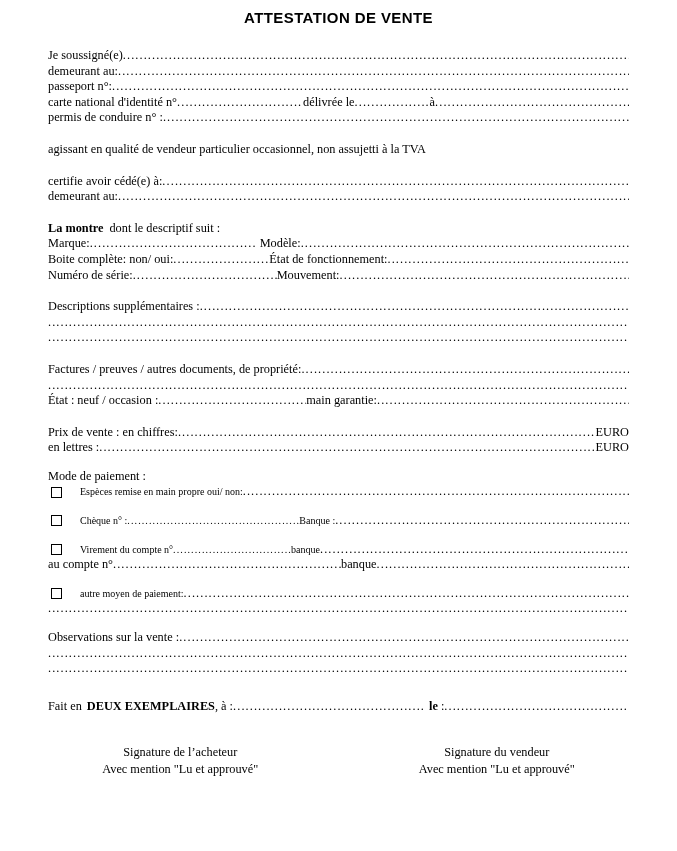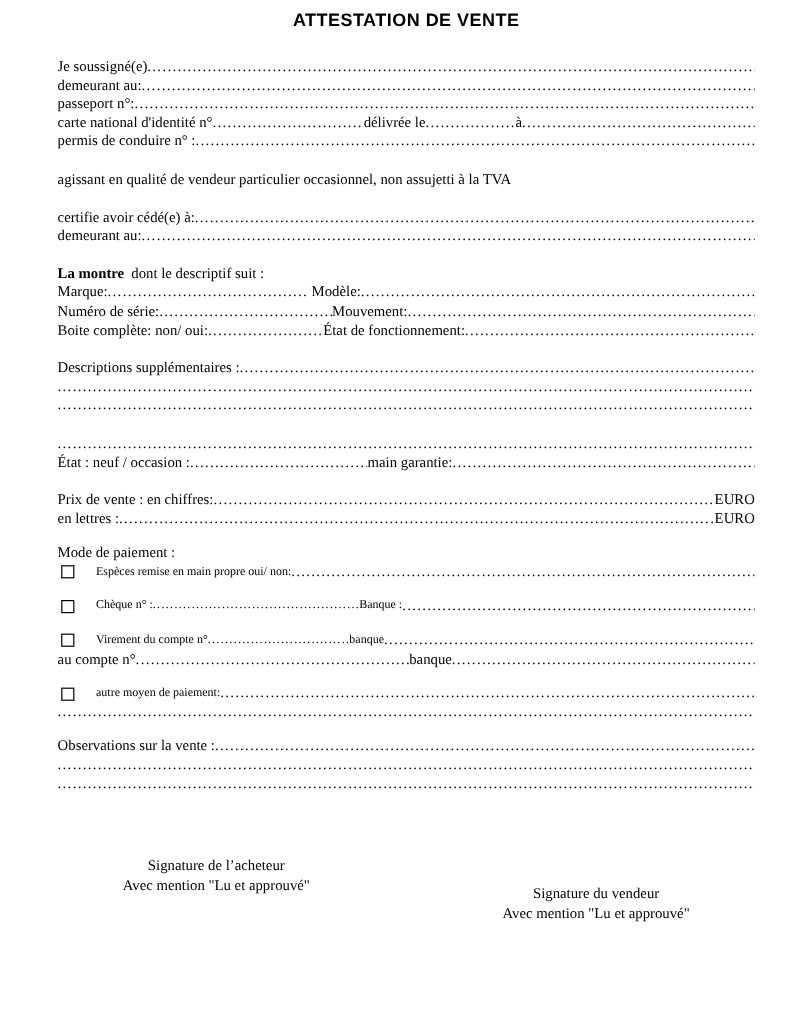--- a/index.html
+++ b/index.html
@@ -96,21 +96,21 @@
     display: flex;
     margin-top: 30px;
     font-size: 12.3px;
     line-height: 16.5px;
   }
   .sig-col {
     flex: 1 1 50%;
     text-align: center;
   }
   .sig-col.left { padding-right: 28px; }
-  .sig-col.right { padding-left: 24px; margin-top: 23px; }
+  .sig-col.right { padding-left: 24px; }
 </style>
 </head>
 <body>
 
 <div class="page">
 
   <div class="title">ATTESTATION DE VENTE</div>
 
   <div class="spacer-lg"></div>
 
@@ -171,48 +171,52 @@
     </div>
 
     <div class="line">
       <span class="lbl">Marque:</span>
       <span class="dots-fixed" style="width:165px"></span>
       <span class="lbl" style="padding-left:5px">Modèle:</span>
       <span class="dots"></span>
     </div>
 
     <div class="line">
+      <span class="lbl">Boite complète: non/ oui:</span>
+      <span class="dots-fixed" style="width:96px"></span>
+      <span class="lbl">État de fonctionnement:</span>
+      <span class="dots"></span>
+    </div>
+
+    <div class="line">
       <span class="lbl">Numéro de série:</span>
       <span class="dots-fixed" style="width:144px"></span>
       <span class="lbl">Mouvement:</span>
       <span class="dots"></span>
     </div>
 
-    <div class="line">
-      <span class="lbl">Boite complète: non/ oui:</span>
-      <span class="dots-fixed" style="width:96px"></span>
-      <span class="lbl">État de fonctionnement:</span>
-      <span class="dots"></span>
-    </div>
-
     <div class="spacer-md"></div>
 
     <div class="line">
       <span class="lbl">Descriptions supplémentaires :</span>
       <span class="dots"></span>
     </div>
     <div class="line">
       <span class="dots"></span>
     </div>
     <div class="line">
       <span class="dots"></span>
     </div>
 
     <div class="spacer-md"></div>
 
+    <div class="line">
+      <span class="lbl">Factures / preuves / autres documents, de propriété:</span>
+      <span class="dots"></span>
+    </div>
     <div class="line">
       <span class="dots"></span>
     </div>
 
     <div class="line">
       <span class="lbl">État : neuf / occasion :</span>
       <span class="dots-fixed" style="width:148px"></span>
       <span class="lbl">main garantie:</span>
       <span class="dots"></span>
     </div>
@@ -290,20 +294,29 @@
     </div>
     <div class="line">
       <span class="dots"></span>
     </div>
     <div class="line">
       <span class="dots"></span>
     </div>
 
     <div class="spacer-lg"></div>
 
+    <div class="line">
+      <span class="lbl">Fait en</span>
+      <span class="lbl b" style="padding-left:5px">DEUX EXEMPLAIRES</span>
+      <span class="lbl">, à :</span>
+      <span class="dots-fixed" style="width:190px"></span>
+      <span class="lbl b" style="padding-left:6px">le</span>
+      <span class="lbl" style="padding-left:3px">:</span>
+      <span class="dots-fixed" style="width:183px"></span>
+    </div>
 
     <div class="sig-row">
       <div class="sig-col left">
         <div>Signature de l’acheteur</div>
         <div>Avec mention "Lu et approuvé"</div>
       </div>
       <div class="sig-col right">
         <div>Signature du vendeur</div>
         <div>Avec mention "Lu et approuvé"</div>
       </div>

